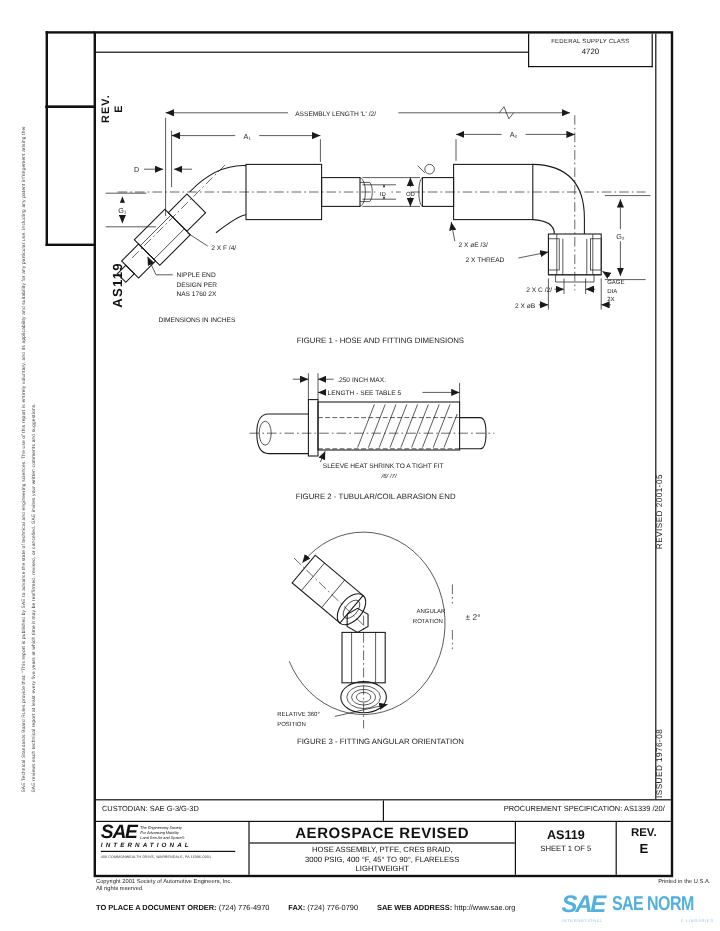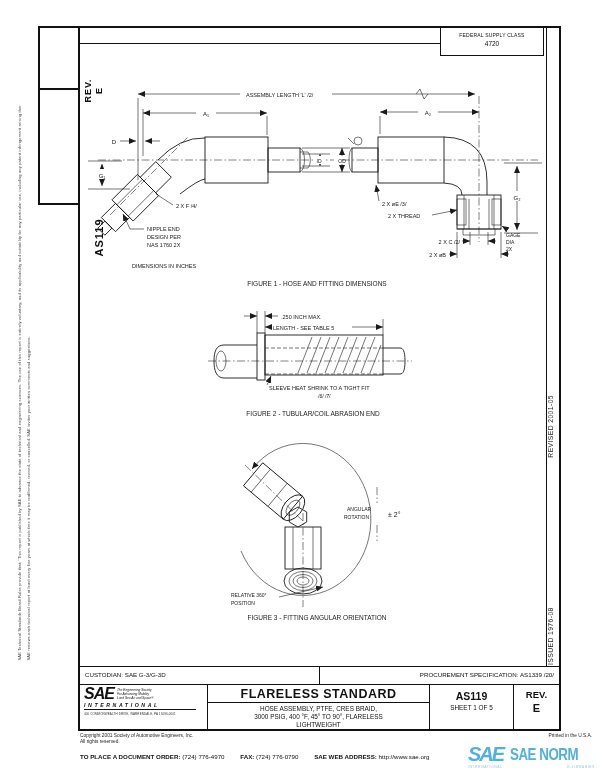--- a/index.html
+++ b/index.html
@@ -294,21 +294,21 @@
           <div class="saetags">
             <div>The Engineering Society</div>
             <div>For Advancing Mobility</div>
             <div>Land Sea Air and Space®</div>
           </div>
         </div>
         <div class="saeint">INTERNATIONAL</div>
         <div class="saeaddr">400 COMMONWEALTH DRIVE, WARRENDALE, PA 15096-0001</div>
       </div>
       <div class="cell tb-mid">
-        <div class="ae-head">FLARELESS STANDARD</div>
+        <div class="ae-head">AEROSPACE REVISED</div>
         <div class="ae-sub">
           <div>HOSE ASSEMBLY, PTFE, CRES BRAID,</div>
           <div>3000 PSIG, 400 °F, 45° TO 90°, FLARELESS</div>
           <div>LIGHTWEIGHT</div>
         </div>
       </div>
       <div class="cell tb-num">
         <div class="num-big">AS119</div>
         <div class="num-sheet">SHEET 1 OF 5</div>
       </div>

